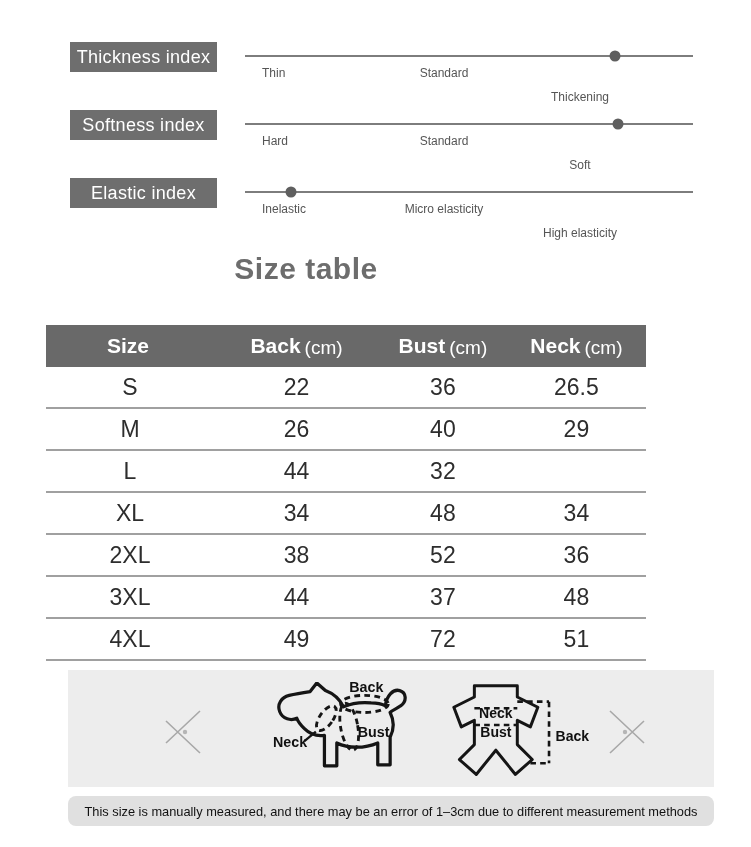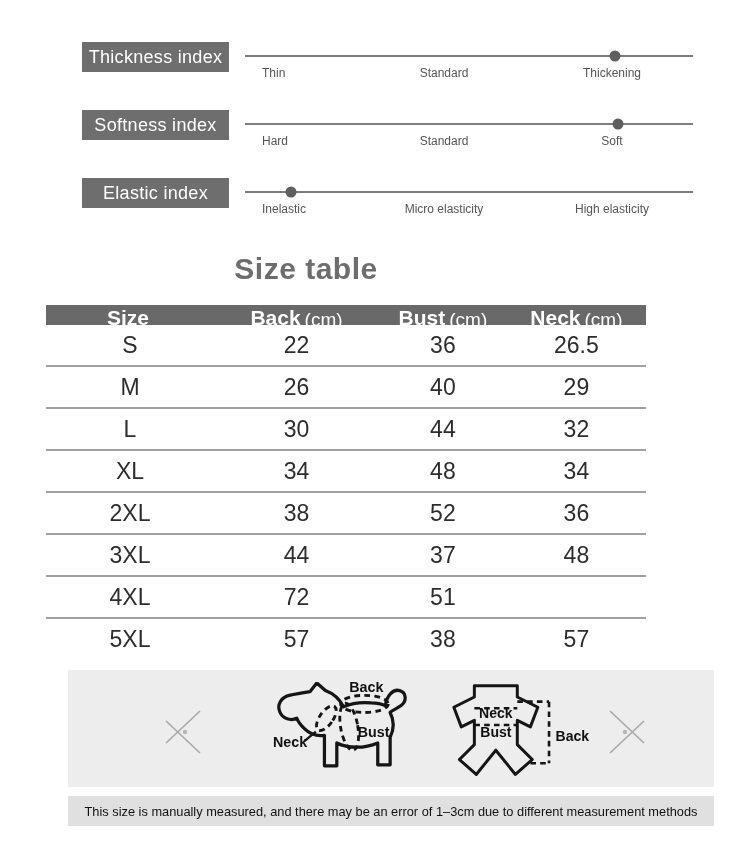--- a/index.html
+++ b/index.html
@@ -1,57 +1,57 @@
 <!DOCTYPE html>
 <html><head>
 <meta charset="utf-8">
 <style>
   html,body{margin:0;padding:0;background:#fff;}
   .page{position:relative;width:751px;height:847px;background:#fff;overflow:hidden;
         font-family:"Liberation Sans",sans-serif;}
 
   
   .idx-row{position:absolute;left:0;width:751px;height:64px;}
-  .idx-label{position:absolute;left:82px;top:2px;width:147px;height:30px;
+  .idx-label{position:absolute;left:70px;top:2px;width:147px;height:30px;
              background:#6e6e6e;color:#fff;font-size:18px;font-weight:500;
              display:flex;align-items:center;justify-content:center;letter-spacing:.3px;}
   .track{position:absolute;left:245px;top:15px;width:448px;height:2px;background:#7d7d7d;}
   .dot{position:absolute;top:1px;width:11px;height:11px;border-radius:50%;
        background:#5f5f5f;transform:translate(-50%,-50%);}
   .lv{position:absolute;top:26px;font-size:12px;color:#555;white-space:nowrap;}
   .lv-a{left:262px;}
   .lv-b{left:444px;transform:translateX(-50%);}
-  .lv-c{left:612px;transform:translateX(-50%);}
+  .lv-c{left:580px;transform:translateX(-50%);margin-top:24px;}
 
   
   .title{position:absolute;left:0;top:252px;width:612px;margin:0;text-align:center;
          font-size:30px;font-weight:bold;color:#6d6d6d;letter-spacing:.5px;}
   .tbl{position:absolute;left:46px;top:305px;width:600px;}
   .thead,.tr{display:grid;grid-template-columns:28% 27.5% 21.3% 23.2%;}
-  .thead{background:#696969;height:20px;}
+  .thead{background:#696969;height:42px;margin-top:20px;}
   .th{color:#fff;font-size:21px;font-weight:600;display:flex;align-items:center;
       justify-content:center;white-space:nowrap;}
   .unit{font-size:19px;font-weight:400;margin-left:4px;margin-top:4px;}
   .tr{height:40px;border-bottom:2px solid #a0a0a0;}
   .tr.last{border-bottom:none;}
   .td{display:flex;align-items:center;justify-content:center;
       font-size:23px;color:#2d2d2d;}
 
   
   .panel{position:absolute;left:68px;top:670px;width:646px;height:117px;background:#ededed;}
   .arrow{position:absolute;top:37px;width:44px;height:48px;}
   .arrow.l{left:92px;}
   .arrow.r{left:538px;}
   .dog-svg{position:absolute;left:190px;top:12px;width:190px;height:100px;}
   .garment-svg{position:absolute;left:357px;top:13px;width:165px;height:98px;}
   .diag-text{font-family:"Liberation Sans",sans-serif;font-weight:bold;fill:#111;}
 
   
   .note-bar{position:absolute;left:68px;top:796px;width:646px;height:30px;background:#e0e0e0;
-            display:flex;align-items:center;justify-content:center;}
+            display:flex;align-items:center;justify-content:center;border-radius:8px;}
   .note-text{font-size:12.8px;color:#111;}
 </style>
 </head>
 <body>
 
 <div class="page">
 
   <section>
     <div class="idx-row" style="top:40px">
       <div class="idx-label">Thickness index</div>
@@ -113,21 +113,20 @@
       <div class="td">26.5</div>
     </div>
     <div class="tr">
       <div class="td">M</div>
       <div class="td">26</div>
       <div class="td">40</div>
       <div class="td">29</div>
     </div>
     <div class="tr">
       <div class="td">L</div>
-      <div class="td">30</div>
       <div class="td">44</div>
       <div class="td">32</div>
     </div>
     <div class="tr">
       <div class="td">XL</div>
       <div class="td">34</div>
       <div class="td">48</div>
       <div class="td">34</div>
     </div>
     <div class="tr">
@@ -137,20 +136,21 @@
       <div class="td">36</div>
     </div>
     <div class="tr">
       <div class="td">3XL</div>
       <div class="td">44</div>
       <div class="td">37</div>
       <div class="td">48</div>
     </div>
     <div class="tr">
       <div class="td">4XL</div>
+      <div class="td">49</div>
       <div class="td">72</div>
       <div class="td">51</div>
     </div>
     <div class="tr last">
       <div class="td">5XL</div>
       <div class="td">57</div>
       <div class="td">38</div>
       <div class="td">57</div>
     </div>
   </div>

